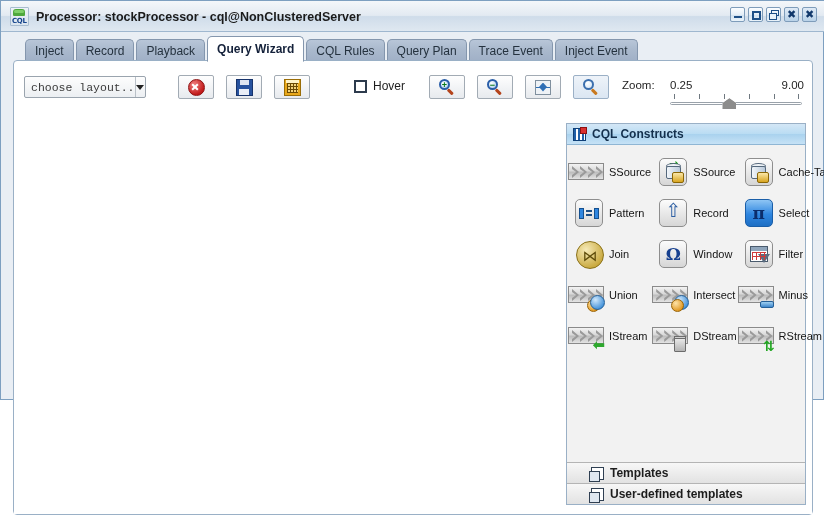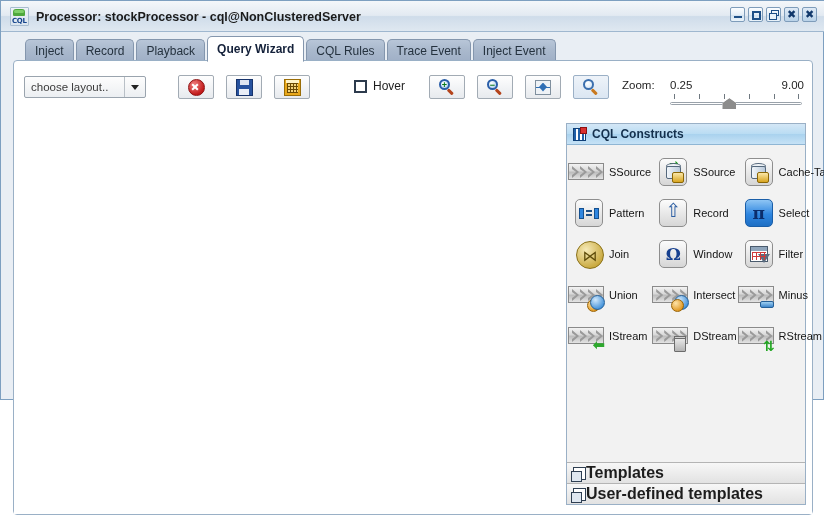--- a/index.html
+++ b/index.html
@@ -100,21 +100,21 @@
 
   
   #toolbar{
     position:absolute;left:0;top:0;width:798px;height:48px;
   }
   .combo{
     position:absolute;left:10px;top:15px;width:122px;height:22px;
     box-sizing:border-box;
     display:flex;align-items:center;
     background:linear-gradient(to bottom,#fdfdfd,#eceff2);
-    border:1px solid #9aa4ae;border-radius:2px;cursor:pointer;
+    border:1px solid #9aa4ae;border-radius:2px;cursor:pointer;font-family:Liberation Mono, monospace;
   }
   .combo .lbl{flex:1;padding-left:6px;font-size:11.5px;color:#3b3b3b;white-space:nowrap;}
   .combo .arrowbox{
     width:20px;height:20px;border-left:1px solid #b9c0c7;
     display:flex;align-items:center;justify-content:center;
   }
   .combo .arrowbox:before{
     content:"";width:0;height:0;border-left:4px solid transparent;
     border-right:4px solid transparent;border-top:5px solid #222;
   }
@@ -311,24 +311,24 @@
     background:linear-gradient(to bottom,#9fd0f2,#3e86cb);border:1px solid #245f98;}
   .badge.arrL{right:0px;bottom:1px;color:#2ea82e;font-size:15px;line-height:14px;font-weight:bold;}
   .badge.trash{width:10px;height:12px;right:3px;bottom:1px;
     background:linear-gradient(to bottom,#e8e8e8,#b4b4b4);border:1px solid #6c6c6c;border-radius:1px;}
   .badge.trash:before{content:"";position:absolute;left:-1px;top:-3px;width:12px;height:3px;
     background:#cfcfcf;border:1px solid #6c6c6c;box-sizing:border-box;}
   .badge.arrUD{right:0px;bottom:0px;color:#23a723;font-size:14px;line-height:14px;font-weight:bold;}
 
   .pal-sub{
     height:21px;box-sizing:border-box;
-    display:flex;align-items:center;gap:0;padding-left:6px;
+    display:flex;align-items:center;gap:6px;padding-left:24px;
     background:linear-gradient(to bottom,#f7f7f7,#e2e2e2);
     border-top:1px solid #b4b4b4;
-    font-size:16px;font-weight:bold;color:#1d1d1d;cursor:pointer;
+    font-size:12px;font-weight:bold;color:#1d1d1d;cursor:pointer;
   }
   #pal-subs{position:absolute;left:0;right:0;bottom:0;}
 </style>
 </head>
 <body>
 
 <div id="window">
 
   <div id="titlebar">
     <div id="title-left">
@@ -368,20 +368,23 @@
     <div class="tab">
         <span>Playback</span>
       </div>
     <div class="tab selected">
         <span>Query Wizard</span>
       </div>
     <div class="tab">
         <span>CQL Rules</span>
       </div>
     <div class="tab">
+        <span>Query Plan</span>
+      </div>
+    <div class="tab">
         <span>Trace Event</span>
       </div>
     <div class="tab">
         <span>Inject Event</span>
       </div>
   </div>
 
   <div id="content">
 
     <div id="toolbar">

